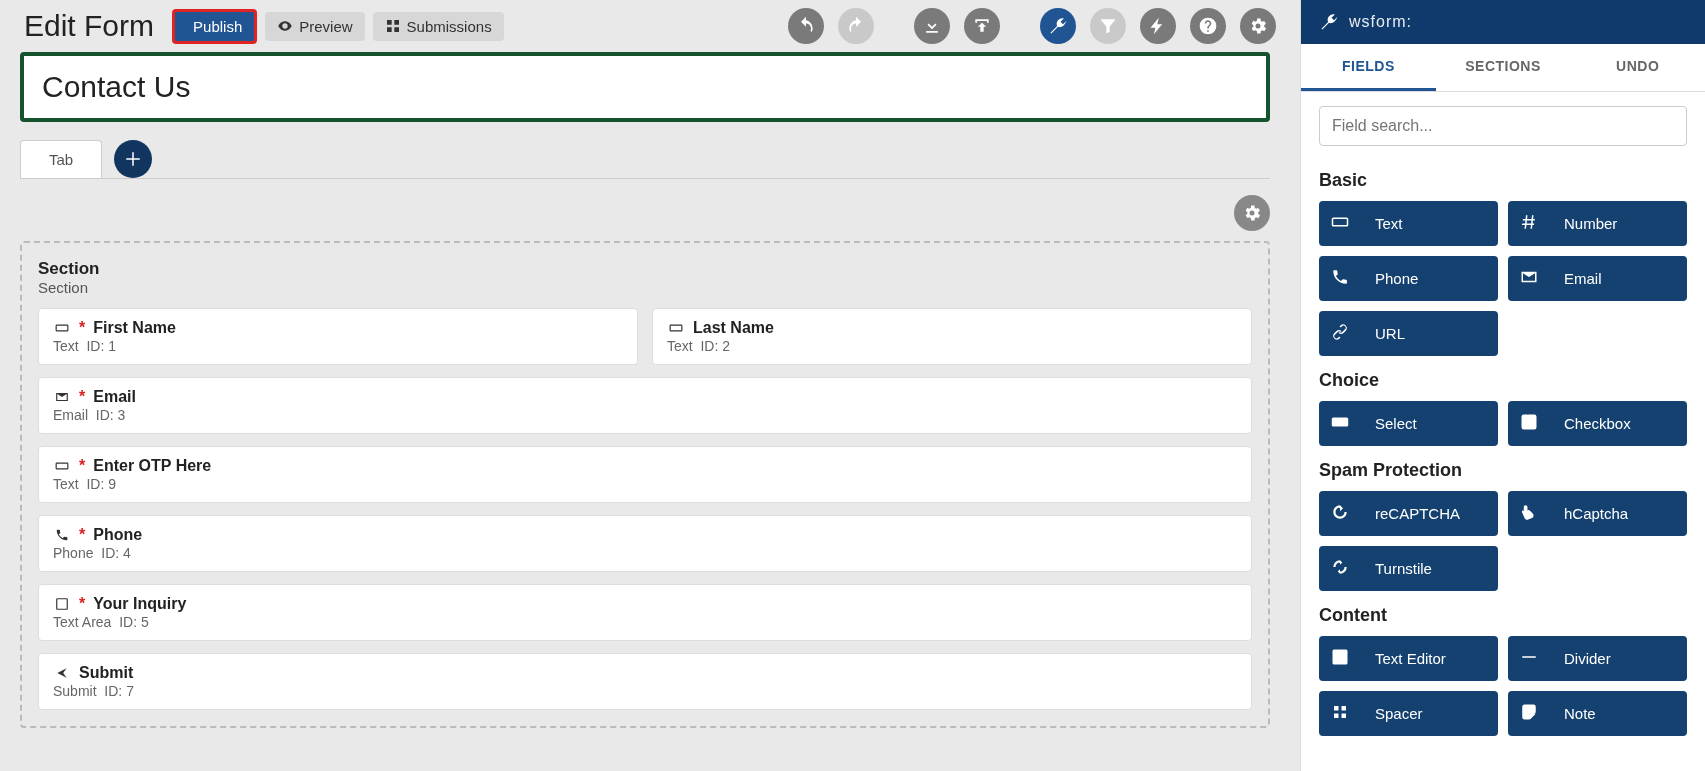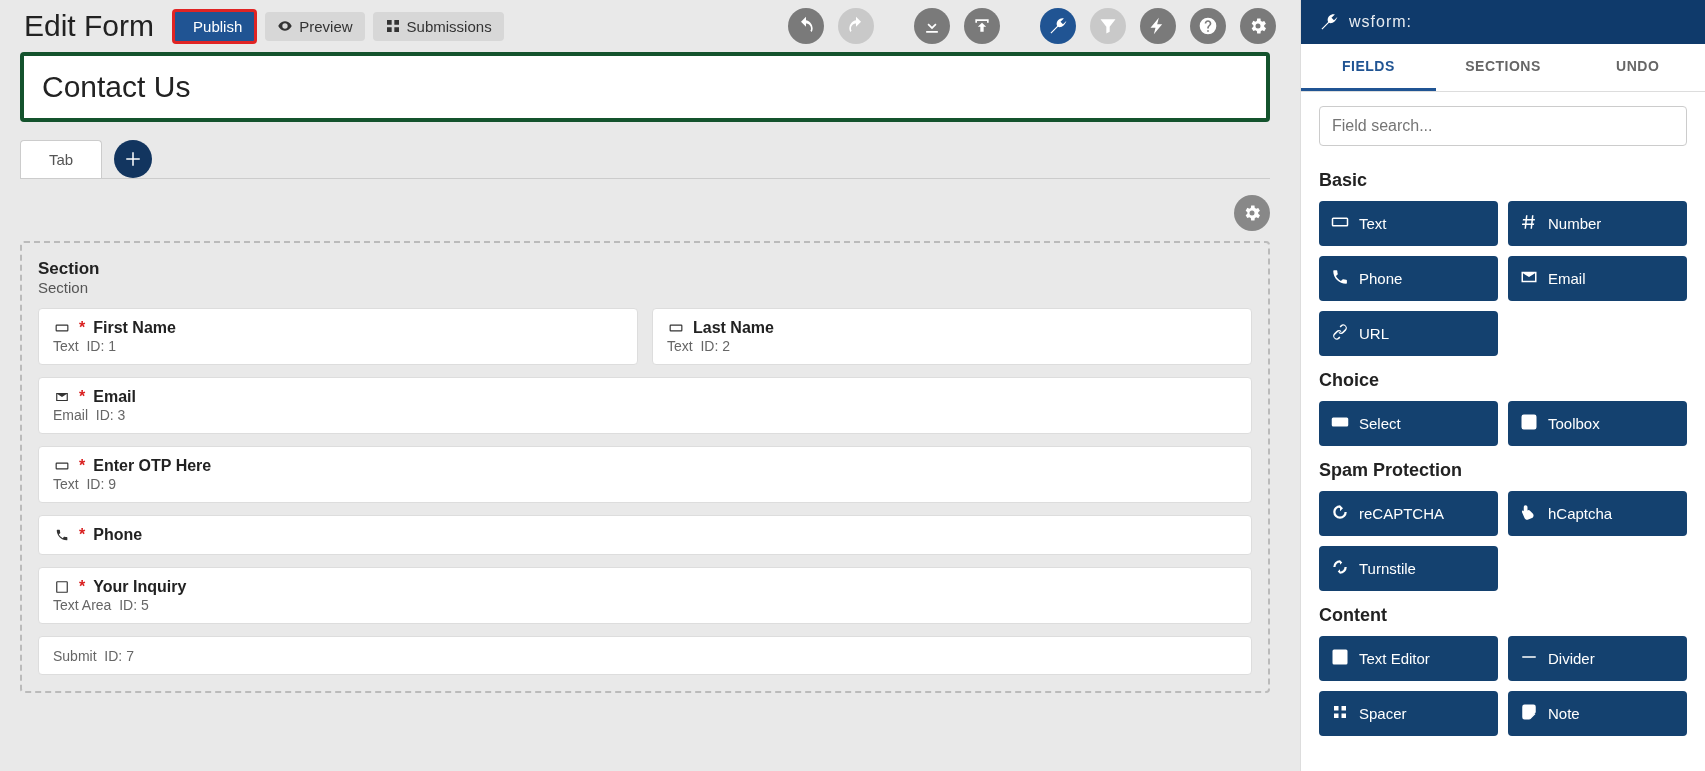--- a/index.html
+++ b/index.html
@@ -56,21 +56,21 @@
 
 .sb-tabs { display: flex; border-bottom: 1px solid #ddd; }
 .sb-tab { flex: 1; text-align: center; padding: 14px 13px; font-size: 14px; font-weight: 600; color: #666; cursor: pointer; letter-spacing: .5px; }
 .sb-tab.active { color: #205493; border-bottom: 3px solid #205493; }
 
 .sb-body { flex: 1; overflow-y: auto; padding: 14px 18px; }
 .sb-search { width: 100%; border: 1px solid #ccc; border-radius: 4px; padding: 10px 12px; font-size: 16px; margin-bottom: 16px; }
 
 .sb-group-title { font-weight: 700; font-size: 18px; color: #222; margin: 8px 0 10px 0; }
 .sb-grid { display: grid; grid-template-columns: 1fr 1fr; gap: 10px; margin-bottom: 14px; }
-.sb-item { background: #14416f; color: #fff; border-radius: 4px; padding: 12px 12px; display: flex; align-items: center; gap: 10px; font-size: 15px; cursor: pointer; }
+.sb-item { background: #14416f; color: #fff; border-radius: 4px; padding: 12px 12px; display: flex; align-items: center; gap: 26px; font-size: 15px; cursor: pointer; }
 .sb-item svg { width: 18px; height: 18px; fill: #fff; flex-shrink: 0; }
 </style>
 </head>
 <body>
 
 <div class="main">
   <div class="topbar">
     <div class="title">Edit Form</div>
     <button class="btn btn-publish">
       <svg viewBox="0 0 24 24">
@@ -217,34 +217,43 @@
             <div class="field">
               <div class="field-header">
                 <span class="field-icon">
                   <svg viewBox="0 0 24 24" fill="#333">
                     <path d="M6.6 10.8c1.4 2.8 3.8 5.1 6.6 6.6l2.2-2.2c.3-.3.7-.4 1.1-.2 1.2.4 2.4.6 3.7.6.6 0 1 .4 1 1V20c0 .6-.4 1-1 1C10.6 21 3 13.4 3 4c0-.6.4-1 1-1h3.4c.6 0 1 .4 1 1 0 1.3.2 2.5.6 3.7.1.4 0 .8-.2 1.1L6.6 10.8z"></path>
                   </svg>
                 </span>
                 <span class="req">*</span>
                 <span class="name">Phone</span>
               </div>
+              <div class="field-sub">Phone&nbsp;&nbsp;ID: 4</div>
             </div>
             <div class="field">
               <div class="field-header">
                 <span class="field-icon">
                   <svg viewBox="0 0 24 24">
                     <rect x="3" y="3" width="18" height="18" rx="1" fill="none" stroke="#333" stroke-width="2"></rect>
                   </svg>
                 </span>
                 <span class="req">*</span>
                 <span class="name">Your Inquiry</span>
               </div>
               <div class="field-sub">Text Area&nbsp;&nbsp;ID: 5</div>
             </div>
             <div class="field">
+              <div class="field-header">
+                <span class="field-icon">
+                  <svg viewBox="0 0 24 24" fill="#333">
+                    <path d="M4 12l16-8-6 8 6 8-16-8z"></path>
+                  </svg>
+                </span>
+                <span class="name">Submit</span>
+              </div>
               <div class="field-sub">Submit&nbsp;&nbsp;ID: 7</div>
             </div>
           </div>
       </div>
     </div>
   </div>
 </div>
 
 <div class="sidebar">
   <div class="sb-header">
@@ -301,21 +310,21 @@
                 <rect x="2" y="7" width="20" height="10" rx="1"></rect>
                 <path d="M16 11l2 2 2-2" fill="none"></path>
               </svg></span>
             <span>Select</span>
           </div>
           <div class="sb-item">
             <span><svg viewBox="0 0 24 24" fill="none" stroke="#fff" stroke-width="2">
                 <rect x="3" y="3" width="18" height="18" rx="2"></rect>
                 <path d="M7 12l3 3 7-7"></path>
               </svg></span>
-            <span>Toolbox</span>
+            <span>Checkbox</span>
           </div>
         </div>
         <div class="sb-group-title">Spam Protection</div>
         <div class="sb-grid">
           <div class="sb-item">
             <span><svg viewBox="0 0 24 24" fill="#fff">
                 <path d="M12 3a9 9 0 109 9h-3a6 6 0 11-6-6V3zm0 0l4 4-4 4V3z"></path>
               </svg></span>
             <span>reCAPTCHA</span>
           </div>

